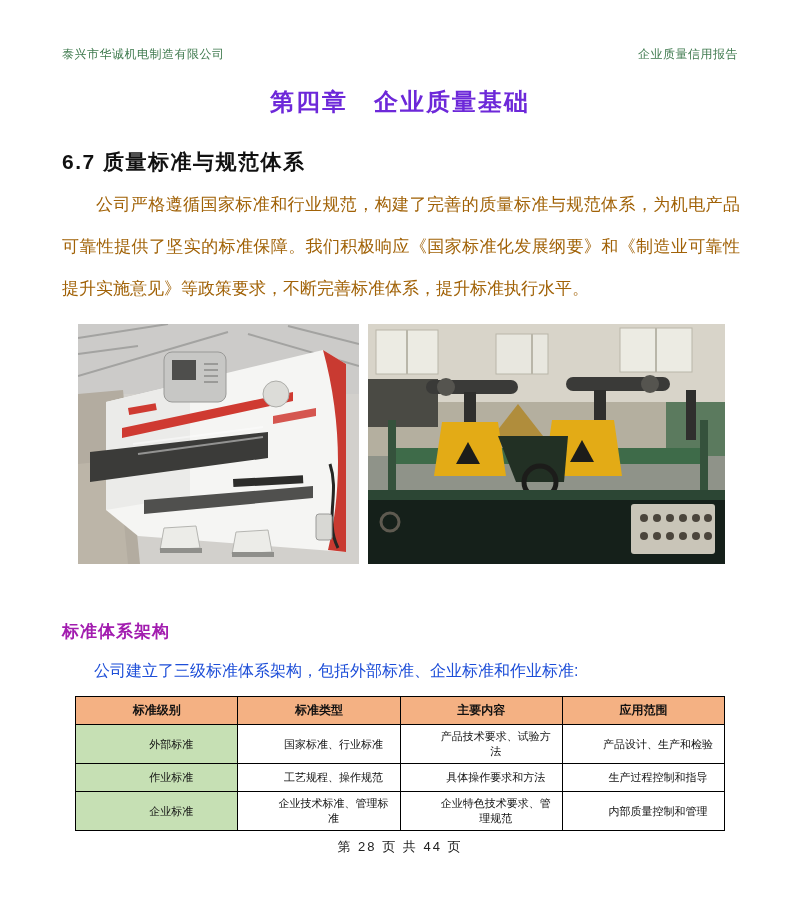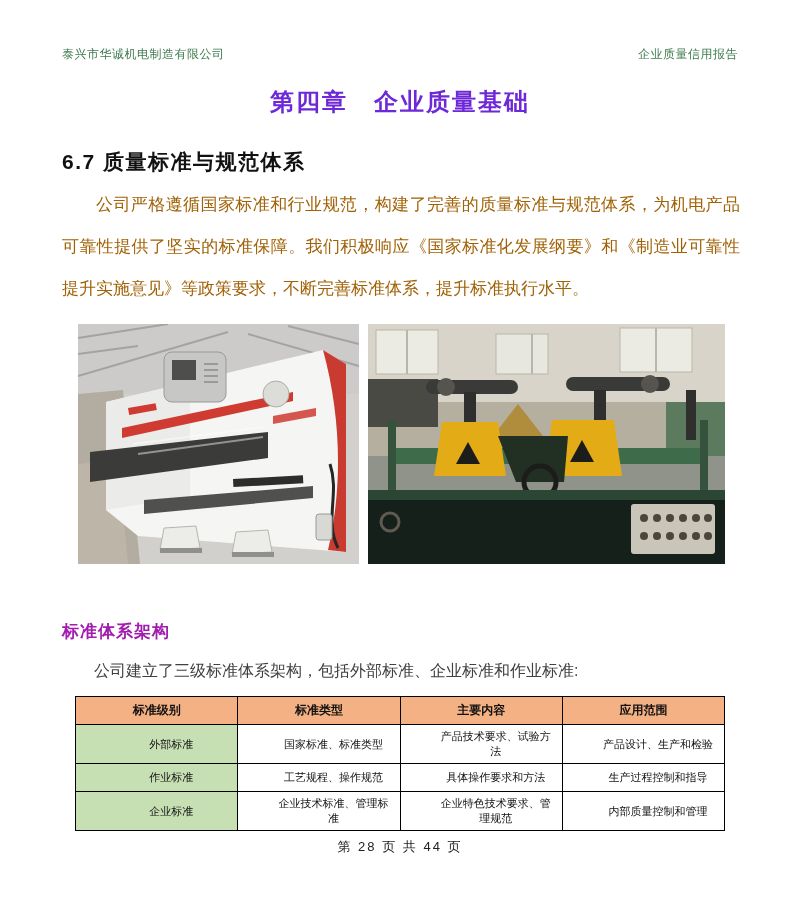--- a/index.html
+++ b/index.html
@@ -29,21 +29,21 @@
   }
   .photos { display:flex; gap:9px; margin:14px 0 0 78px; }
   .photo { display:block; font-size:0; line-height:0; }
   .photo svg { display:block; }
   .subhead {
     margin:56px 62px 0 62px;
     font-size:17px; font-weight:bold; color:#a21caf; letter-spacing:1px;
   }
   .intro {
     margin:18px 62px 0 62px;
-    font-size:16px; color:#404040; text-indent:2em;
+    font-size:16px; color:#1d4ed8; text-indent:2em;
   }
   table.std {
     margin:14px 0 0 75px; width:650px;
     border-collapse:collapse; table-layout:fixed;
     font-size:11px; color:#111;
   }
   table.std th, table.std td {
     border:1px solid #000; text-align:center; vertical-align:middle;
     padding:4px 6px; line-height:15px;
   }
@@ -164,21 +164,21 @@
       <tr>
         <th>标准级别</th>
         <th>标准类型</th>
         <th>主要内容</th>
         <th>应用范围</th>
       </tr>
     </thead>
     <tbody>
       <tr>
         <td class="level">外部标准</td>
-        <td>国家标准、标准类型</td>
+        <td>国家标准、行业标准</td>
         <td>产品技术要求、试验方法</td>
         <td>产品设计、生产和检验</td>
       </tr>
       <tr>
         <td class="level">作业标准</td>
         <td>工艺规程、操作规范</td>
         <td>具体操作要求和方法</td>
         <td>生产过程控制和指导</td>
       </tr>
       <tr>

